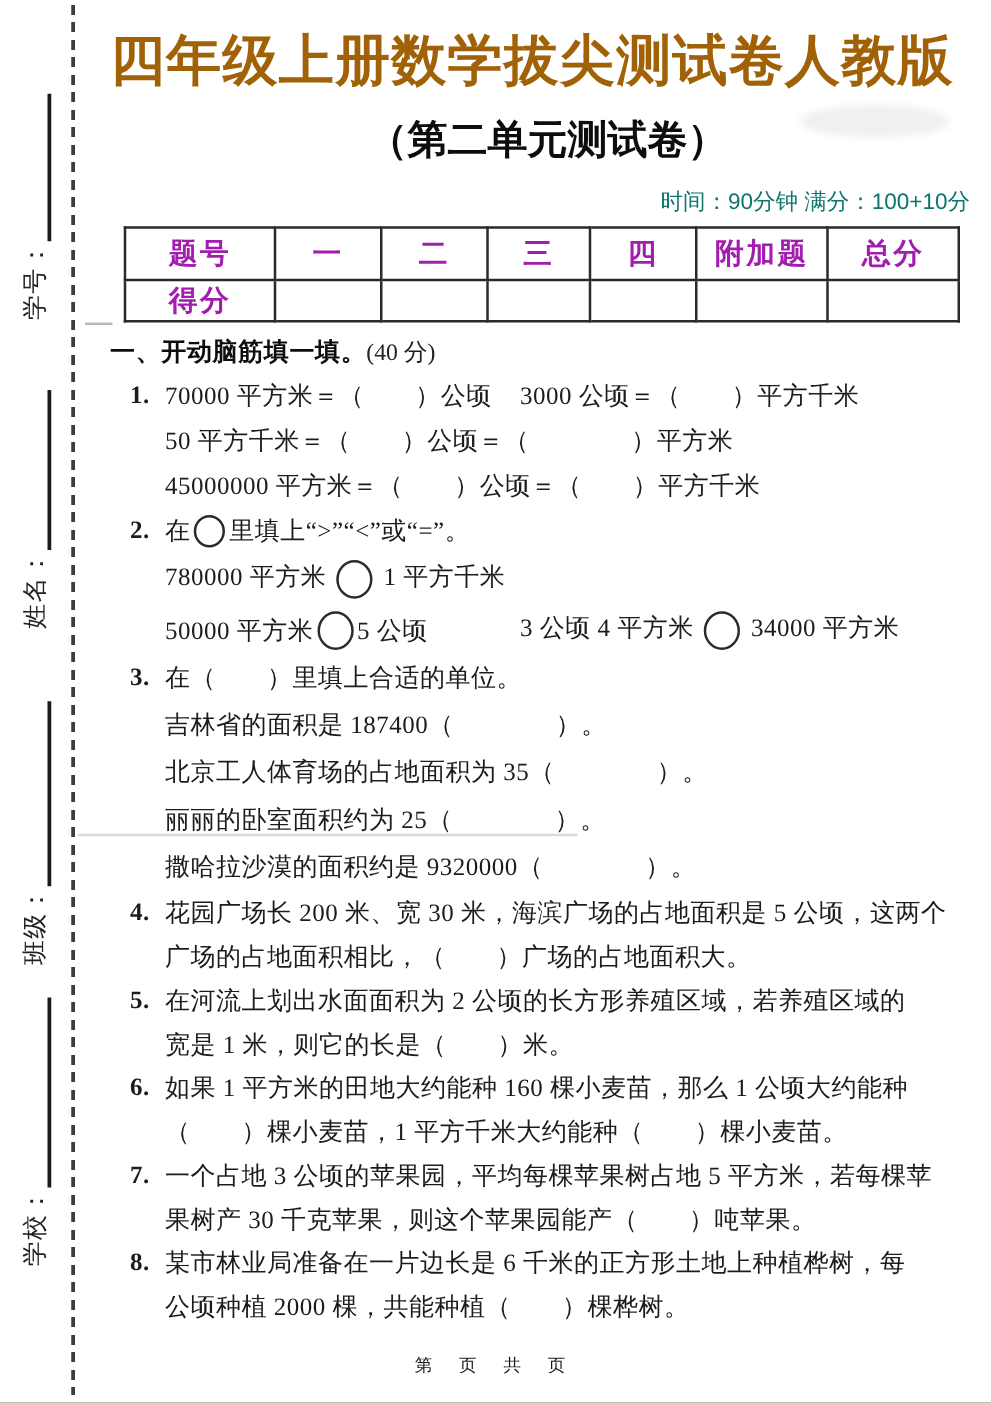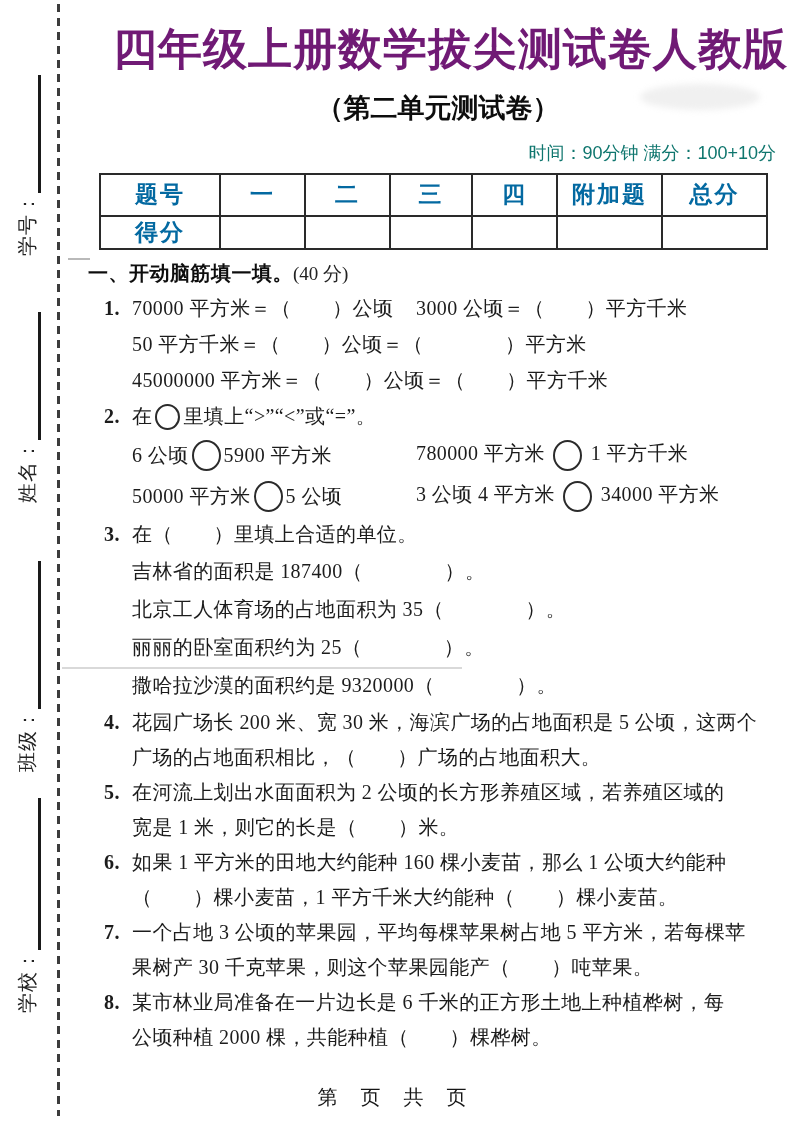--- a/index.html
+++ b/index.html
@@ -29,35 +29,35 @@
   .mf-xuexiao { top:1013px; } .mf-xuexiao .fill-line { width:152px; }
 
   
   .artifact-tick { position:absolute; left:68px; top:258px; width:22px; height:2px; background:#b9b9b9; }
   .artifact-line { position:absolute; left:62px; top:667px; width:400px; height:2px; background:#d9d9d9; }
   .artifact-smudge { position:absolute; left:640px; top:84px; width:120px; height:26px; background:#f0f0f0; filter:blur(3px); border-radius:50%; }
 
   
   .content { position:absolute; left:88px; top:0; width:700px; }
   .title {
-    margin-top:24px; text-align:right; font-family:"Liberation Sans", sans-serif;
-    font-weight:bold; font-size:44px; line-height:1.15; letter-spacing:1px; color:#701a75;
+    margin-top:24px; text-align:left; font-family:"Liberation Sans", sans-serif;
+    font-weight:bold; font-size:44px; line-height:1.15; letter-spacing:1px; color:#a16207;
   }
   .subtitle {
     margin-top:15px; text-align:center; font-family:Liberation Serif, serif;
-    font-weight:bold; font-size:27px; color:#0d0d0d;
+    font-weight:bold; font-size:32px; color:#0d0d0d;
   }
   .meta {
     margin-top:15px; text-align:right; padding-right:12px;
     font-family:"Liberation Sans", sans-serif; font-weight:400; font-size:18px; color:#0f766e;
   }
 
   table.score-table {
     margin:8px 0 0 11px; border-collapse:collapse; table-layout:fixed; width:667px;
-    font-family:"Liberation Sans", sans-serif; font-weight:bold; font-size:23px; color:#0369a1;
+    font-family:"Liberation Sans", sans-serif; font-weight:bold; font-size:23px; color:#a21caf;
   }
   .score-table td { border:2px solid #2a2a2a; text-align:center; letter-spacing:2px; }
   .score-table tr.hdr td { height:42px; }
   .score-table tr.scr td { height:27px; }
 
   .sec-head { margin-top:10px; font-size:20px; }
   .sec-head .sec-title { font-family:"Liberation Sans", sans-serif; font-weight:bold; color:#0d0d0d; letter-spacing:0.5px; }
   .sec-head .sec-points { font-size:19px; color:#222;text-align:right; }
 
   .questions { margin-top:4px; padding-left:16px; font-size:20px; letter-spacing:0.4px; }
@@ -69,21 +69,21 @@
   .q3line { height:38px; }
   .qshort { height:35px; }
   .circle {
     display:inline-block; width:29px; height:31px; border:2px solid #2b2b2b;
     border-radius:50%; margin:0 3px; vertical-align:middle; flex:0 0 29px;
   }
   .circle.small { width:25px; height:26px; flex:0 0 25px; }
 
   .footer {
     position:absolute; left:0; top:1084px; width:793px; text-align:center;
-    font-size:20px; letter-spacing:9px; color:#161616;
+    font-size:14px; letter-spacing:9px; color:#161616;
   }
 </style>
 </head>
 <body>
 
 <div class="page">
 
   <div class="binding-line"></div>
   <div class="artifact-tick"></div>
   <div class="artifact-line"></div>
@@ -161,25 +161,20 @@
       </div>
 
       <div class="q">
         <div class="qline">
           <span class="qnum">2.</span>
           <span>在</span>
           <span class="circle small"></span>
           <span>里填上“&gt;”“&lt;”或“=”。</span>
         </div>
         <div class="qline q2row indent">
-          <span class="col1">
-            <span>6 公顷</span>
-            <span class="circle"></span>
-            <span>5900 平方米</span>
-          </span>
           <span>
             <span>780000 平方米</span>
             <span class="circle"></span>
             <span>1 平方千米</span>
           </span>
         </div>
         <div class="qline q2row indent">
           <span class="col1">
             <span>50000 平方米</span>
             <span class="circle"></span>

